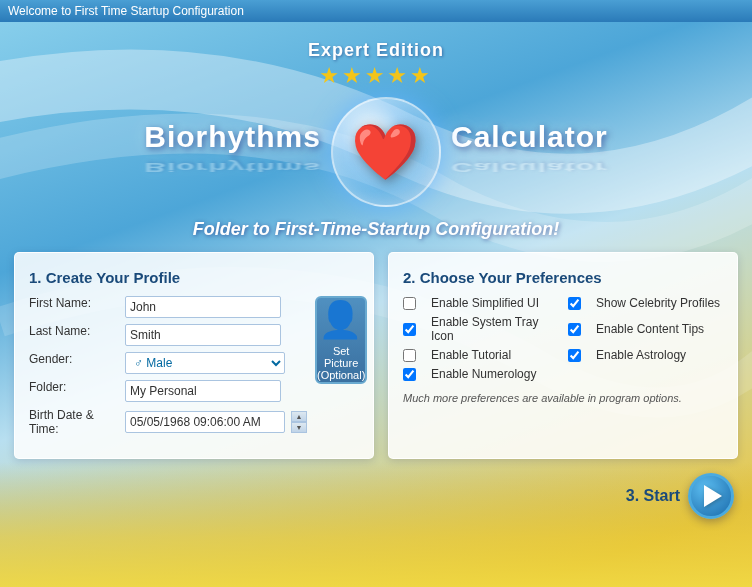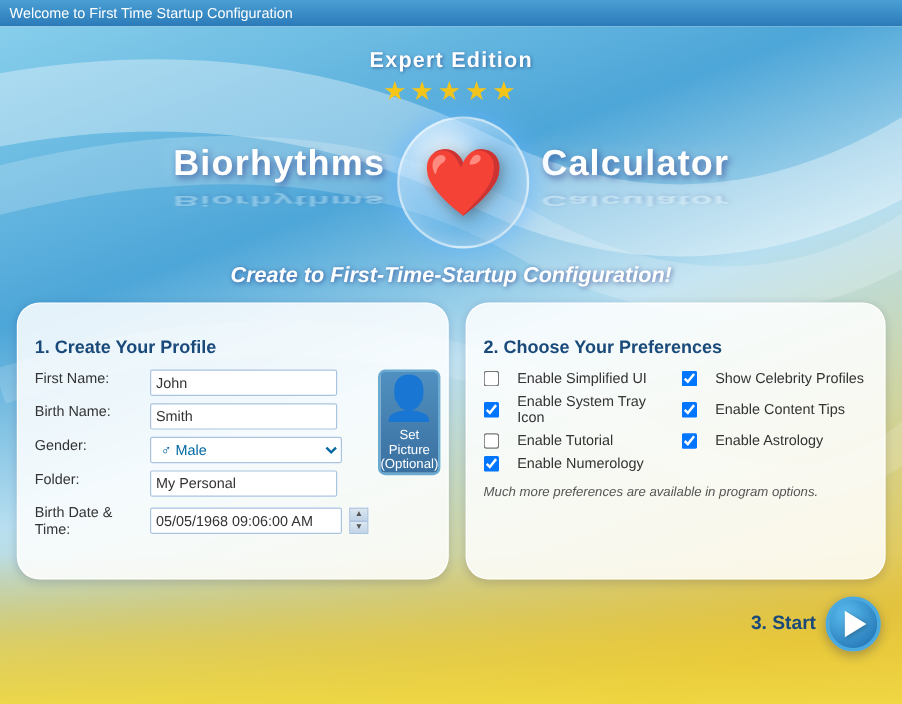--- a/index.html
+++ b/index.html
@@ -122,22 +122,22 @@
     .panels-row {
       display: flex;
       gap: 14px;
       padding: 12px 14px 8px 14px;
       position: relative;
       z-index: 2;
     }
 
     .panel {
       background: rgba(255,255,255,0.85);
-      border-radius: 19px;
-      padding: 28px 14px;
+      border-radius: 5px;
+      padding: 16px 14px;
       border: 1px solid rgba(255,255,255,0.9);
       box-shadow: 0 2px 8px rgba(0,0,80,0.15);
     }
 
     .panel-left {
       width: 360px;
       flex-shrink: 0;
     }
 
     .panel-right {
@@ -372,38 +372,38 @@
       <div class="heart-globe">
         <span class="heart-icon">❤️</span>
       </div>
 
       <div class="logo-right">
         <span class="logo-text">Calculator</span>
         <span class="logo-text reflect">Calculator</span>
       </div>
     </div>
 
-    <div class="welcome-text">Create to First-Time-Startup Configuration!</div>
+    <div class="welcome-text">Folder to First-Time-Startup Configuration!</div>
   </div>
 
   <div class="panels-row">
 
     <div class="panel panel-left">
       <div class="panel-title">1. Create Your Profile</div>
 
       <div class="form-area">
         <div class="form-fields">
 
           <div class="form-row">
             <span class="form-label">First Name:</span>
             <input class="form-input" type="text" value="John" style="">
           </div>
 
           <div class="form-row">
-            <span class="form-label">Birth Name:</span>
+            <span class="form-label">Last Name:</span>
             <input class="form-input" type="text" value="Smith" style="">
           </div>
 
           <div class="form-row">
             <span class="form-label">Gender:</span>
             <select class="form-select">
               <option>♂ Male</option>
               <option>♀ Female</option>
             </select>
           </div>

